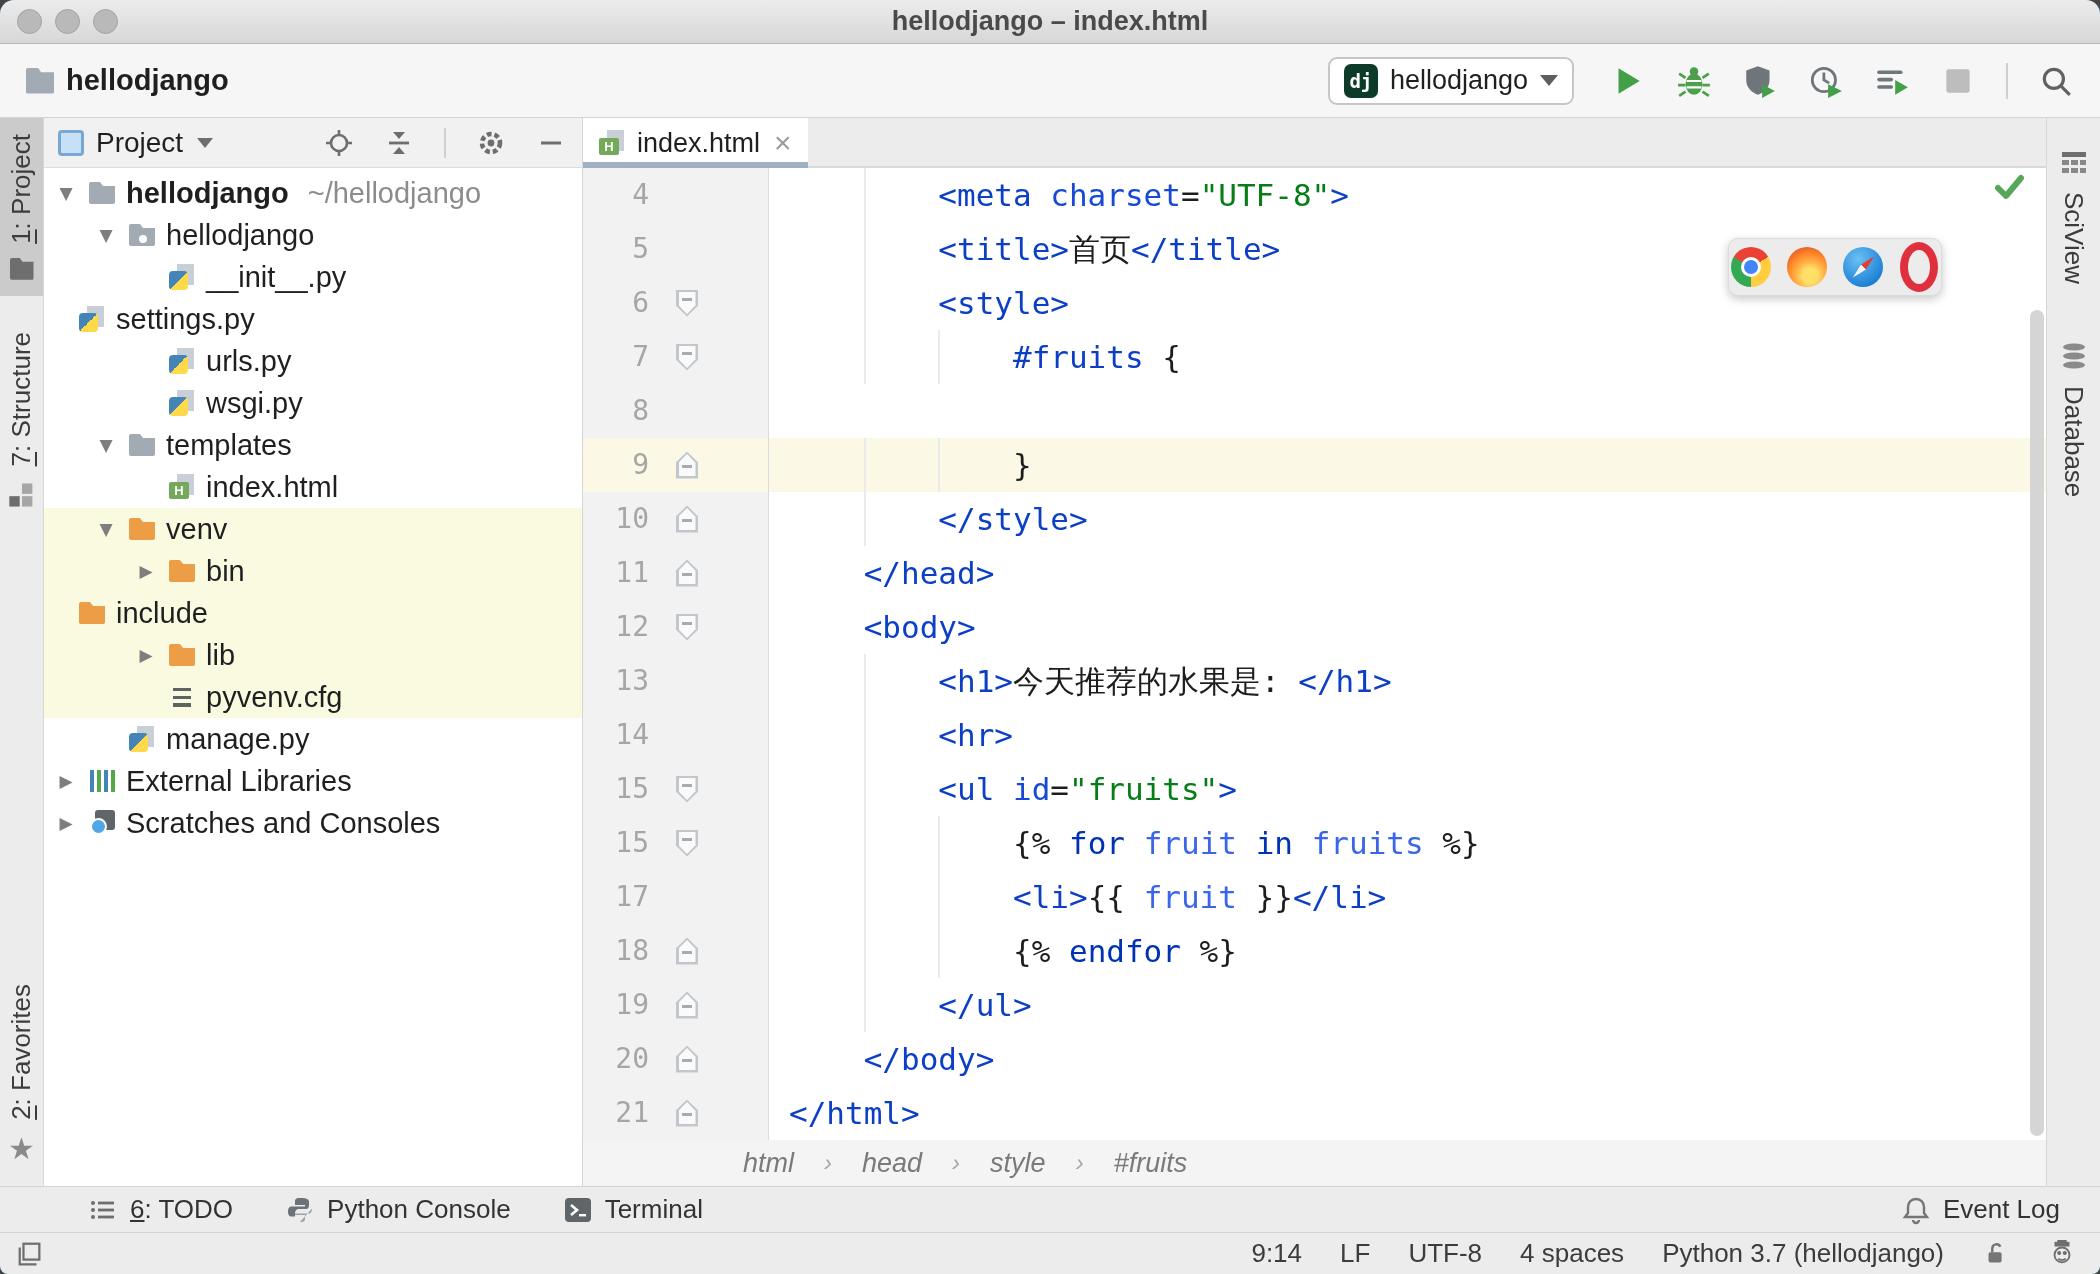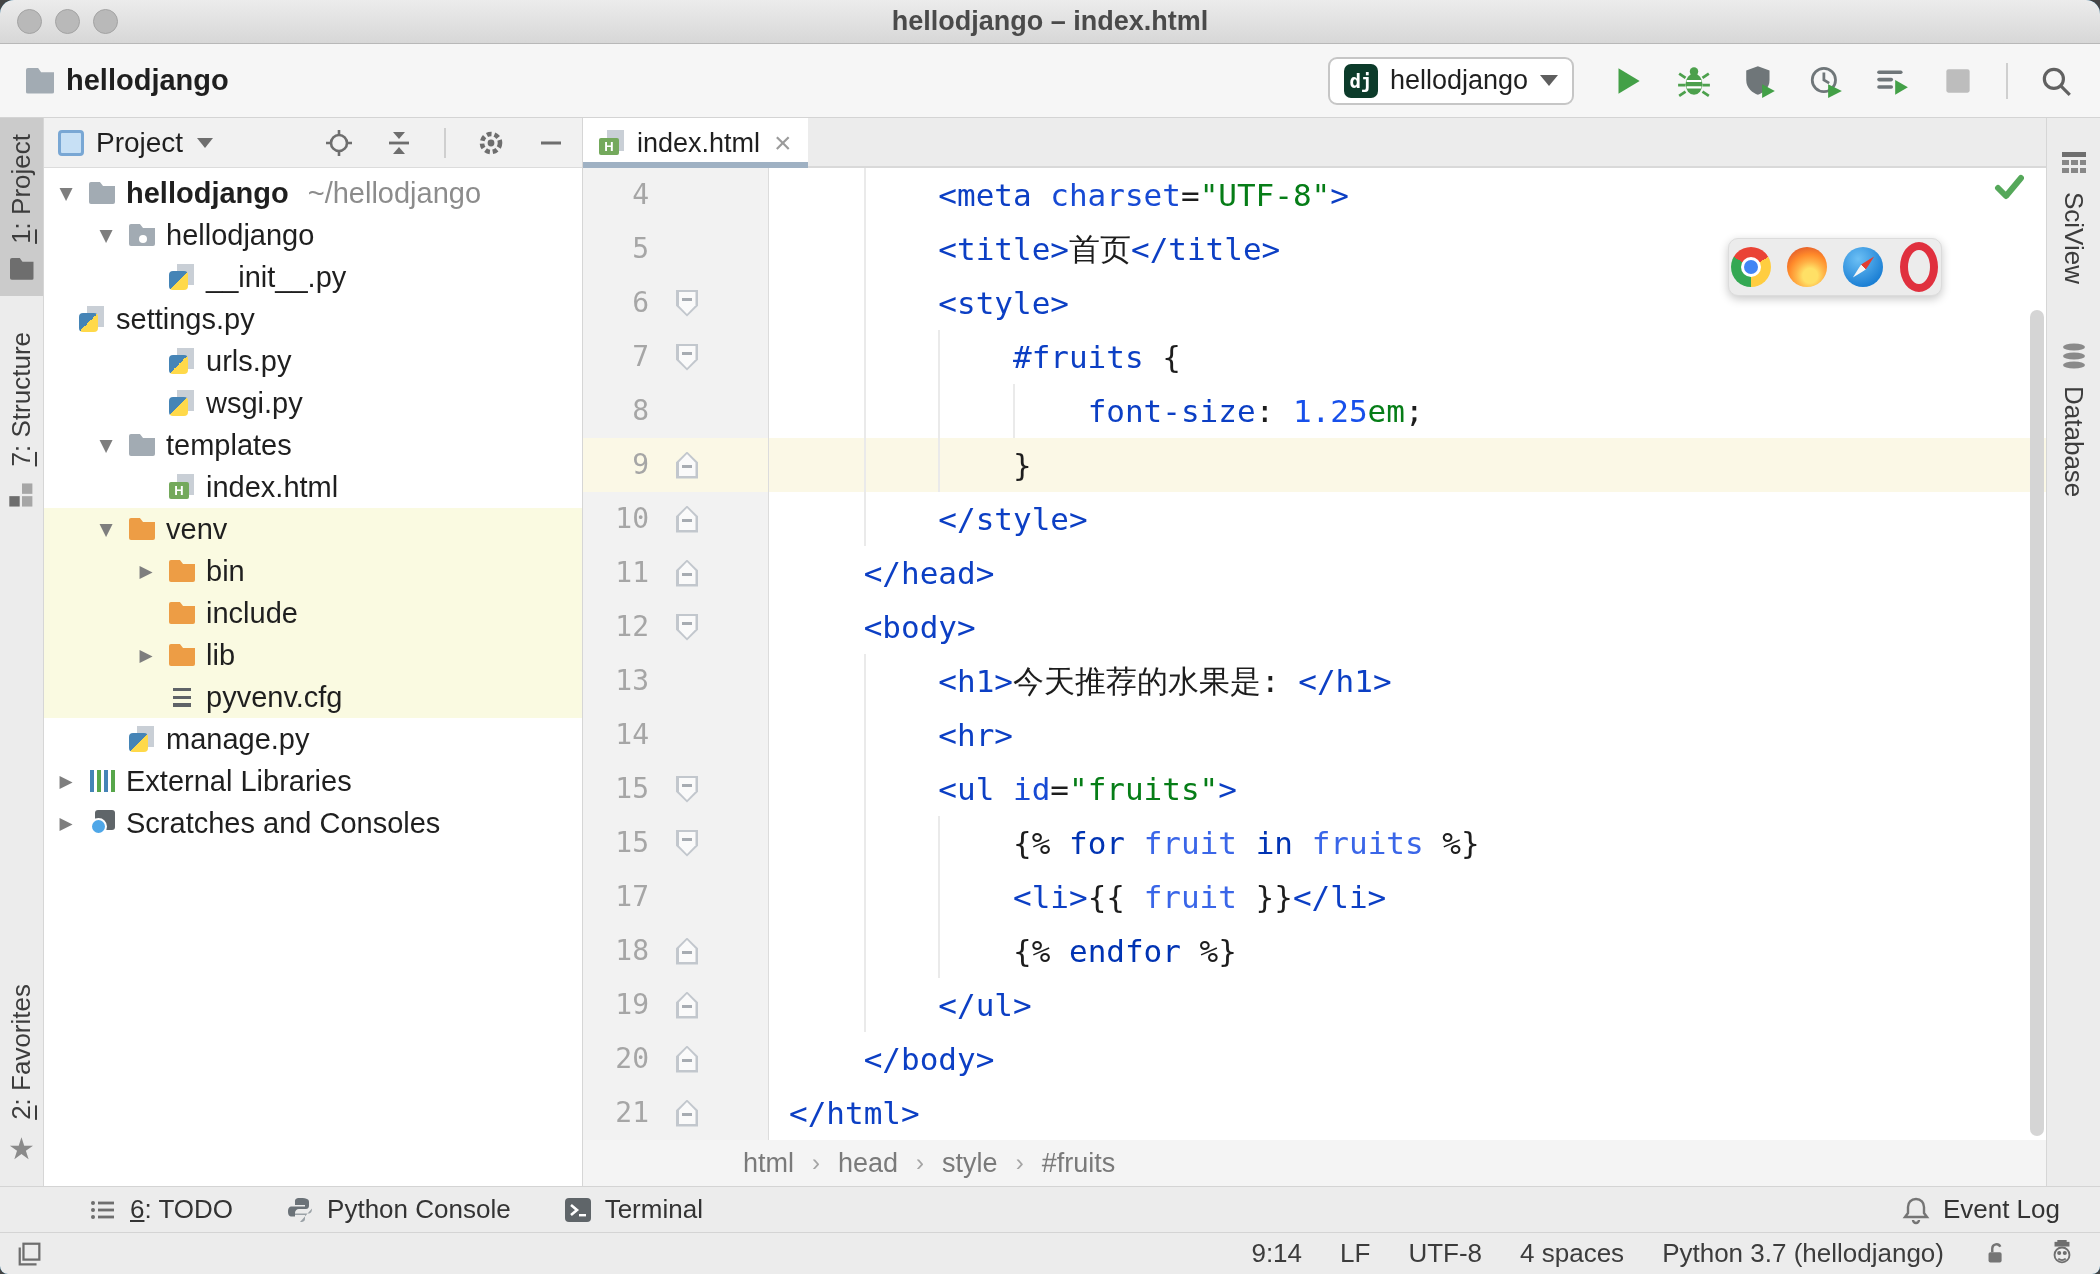--- a/index.html
+++ b/index.html
@@ -100,21 +100,21 @@
   .bico { width:40px; height:40px; position:relative; }
   .chrome { border-radius:50%; background:conic-gradient(from -60deg,#EA4335 0 120deg,#FFCD40 120deg 240deg,#34A853 240deg 360deg); }
   .chrome::before { content:""; position:absolute; left:50%; top:50%; width:20px; height:20px; margin:-10px 0 0 -10px; background:#fff; border-radius:50%; }
   .chrome::after { content:""; position:absolute; left:50%; top:50%; width:14px; height:14px; margin:-7px 0 0 -7px; background:#4285F4; border-radius:50%; }
   .firefox { border-radius:50%; background:radial-gradient(circle at 58% 72%,#FFE066 0 20%,#FFB347 38%,#FF8A2A 58%,#E8652B 78%,#C94F2E 100%); }
   .safari { border-radius:50%; background:radial-gradient(circle at 38% 30%,#6CC0F5,#1B7FD4 75%); }
   .safari::before { content:""; position:absolute; left:50%; top:50%; width:7px; height:30px; margin:-15px 0 0 -3.5px; clip-path:polygon(50% 0,100% 50%,50% 100%,0 50%); background:linear-gradient(#E33D30 50%,#F5F5F5 50%); transform:rotate(45deg); }
   .opera { display:flex; align-items:center; justify-content:center; }
   .opera::before { content:""; width:22px; height:34px; border:8px solid #E0303E; border-radius:50%; }
 
-  .breadcrumbs { height:46px; flex:none; background:#F4F4F4; display:flex; align-items:center; padding-left:160px; gap:18px; font-size:27px; color:#7A7A7A; }
+  .breadcrumbs { height:46px; flex:none; background:#F4F4F4; display:flex; align-items:center; padding-left:160px; gap:30px; font-size:27px; color:#7A7A7A;font-style:italic; }
   .bc-sep { color:#A5A5A5; font-size:24px; }
 
   
   .toolbar-bottom { height:46px; flex:none; background:#ECECEC; border-top:1px solid #D4D4D4; display:flex; align-items:center; padding:0 40px 0 88px; gap:52px; font-size:26px; color:#333; }
   .tw-item { display:flex; align-items:center; gap:12px; }
   .tw-icon { width:30px; height:30px; display:block; }
   .eventlog { margin-left:auto; }
   .statusbar { height:42px; flex:none; background:#ECECEC; border-top:1px solid #D4D4D4; display:flex; align-items:center; padding:0 24px 0 16px; font-size:26px; color:#3C3C3C; }
   .sb-right { margin-left:auto; display:flex; align-items:center; gap:38px; }
   .sb-icon { width:28px; height:28px; display:block; }
@@ -272,21 +272,21 @@
           <div class="tree-row hl" style="padding-left: 50px;">
             <span class="tree-arrow">▼</span>
             <span class="ticon ofolder"></span>
             <span class="tree-label">venv</span>
           </div>
           <div class="tree-row hl" style="padding-left: 90px;">
             <span class="tree-arrow">▶</span>
             <span class="ticon ofolder"></span>
             <span class="tree-label">bin</span>
           </div>
-          <div class="tree-row hl" style="padding-left: 90px;">
+          <div class="tree-row hl" style="">
             <span class="tree-arrow hiddenA">▼</span>
             <span class="ticon ofolder"></span>
             <span class="tree-label">include</span>
           </div>
           <div class="tree-row hl" style="padding-left: 90px;">
             <span class="tree-arrow">▶</span>
             <span class="ticon ofolder"></span>
             <span class="tree-label">lib</span>
           </div>
           <div class="tree-row hl" style="padding-left: 90px;">
@@ -363,23 +363,20 @@
                 </span>
               </div>
               <div class="cwrap">
                 <div class="ctext"><span class="guide" style="left: 4ch;"></span><span class="guide" style="left: 8ch;"></span><span class="tk-p">            </span><span class="tk-tag">#fruits</span><span class="tk-p"> {</span></div>
               </div>
             </div>
             <div class="code-row">
               <div class="gutter">
                 <span class="lnum">8</span>
                 <span class="foldcol"></span>
-              </div>
-              <div class="cwrap">
-                <div class="ctext"><span class="guide" style="left: 4ch;"></span><span class="guide" style="left: 8ch;"></span><span class="guide" style="left: 12ch;"></span><span class="tk-p">                </span><span class="tk-tag">font-size</span><span class="tk-p">: </span><span class="tk-num">1.25</span><span class="tk-str">em</span><span class="tk-p">;</span></div>
               </div>
             </div>
             <div class="code-row hlrow">
               <div class="gutter">
                 <span class="lnum">9</span>
                 <span class="foldcol">
                   <span class="fold u">
                     <span class="dash"></span>
                   </span>
                 </span>

